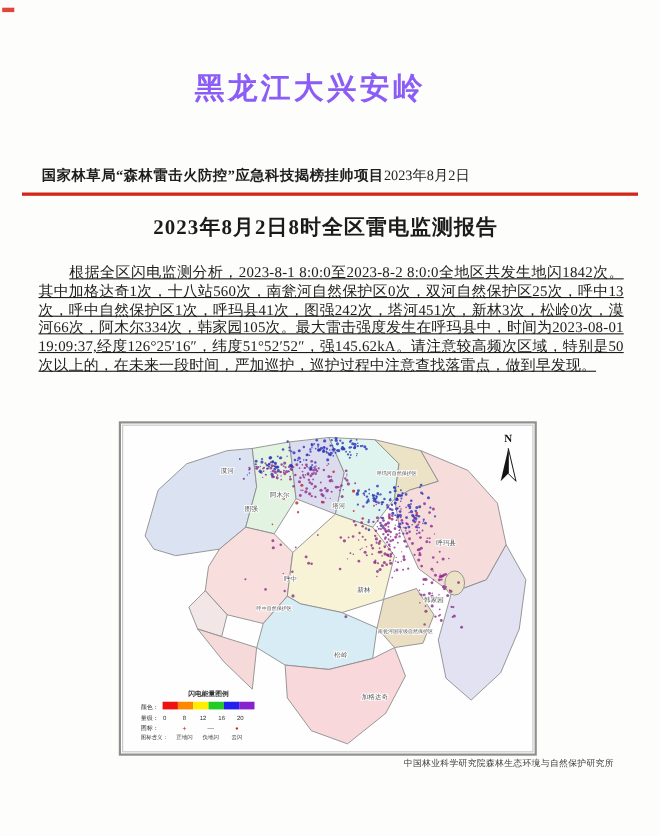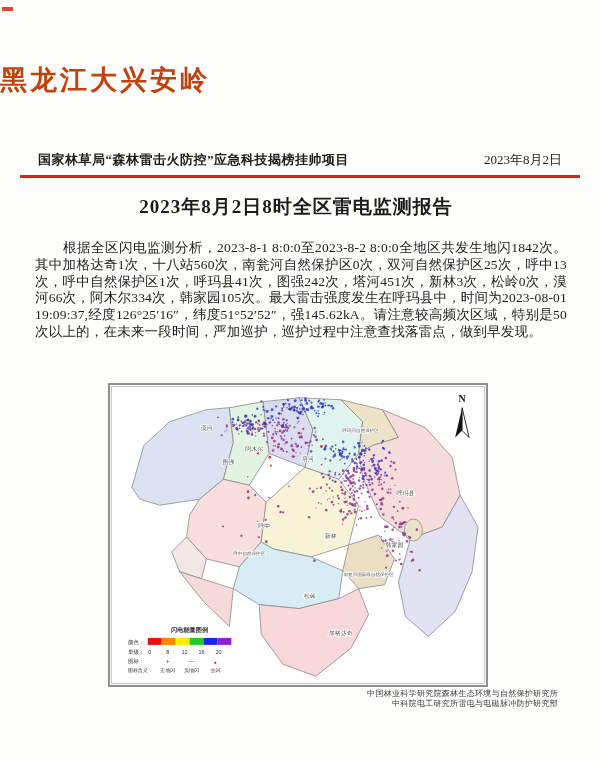--- a/index.html
+++ b/index.html
@@ -1,37 +1,37 @@
 <!DOCTYPE html>
 <html><head>
 <meta charset="utf-8">
 <style>
   html,body{margin:0;padding:0;}
   body{
     width:600px;height:760px;position:relative;background:#fdfdfc;
     font-family:"Liberation Serif","DejaVu Serif",serif;overflow:hidden;
   }
   .corner-mark{position:absolute;left:2px;top:7px;width:11px;height:4px;background:#e0463a;}
-  .doc-title{position:absolute;top:60px;left:0;width:564px;text-align:left;
-    color:#c2410c;font-weight:bold;font-size:27px;line-height:40px;letter-spacing:3px;}
+  .doc-title{position:absolute;top:60px;left:0;width:564px;text-align:center;
+    color:#8b5cf6;font-weight:bold;font-size:27px;line-height:40px;letter-spacing:3px;}
   .header-row{position:absolute;top:151px;left:38px;width:524px;display:flex;
-    justify-content:space-between;align-items:baseline;font-size:13px;color:#1d1d1d;}
+    justify-content:flex-start;align-items:baseline;font-size:13px;color:#1d1d1d;}
   .header-left{font-weight:bold;letter-spacing:.5px;}
   .header-date{font-weight:normal;}
   .red-rule{position:absolute;top:175px;left:20px;width:560px;height:3px;background:#d3261a;}
   .subtitle{position:absolute;top:194px;left:0;width:592px;text-align:center;
     font-size:19px;font-weight:bold;color:#1b1b1b;letter-spacing:1px;}
   .body-text{position:absolute;top:240px;left:35px;width:532px;margin:0;
     font-size:13.5px;line-height:16.8px;color:#1c1c1c;text-align:justify;
-    text-indent:28px;letter-spacing:.2px;}
+    text-indent:28px;letter-spacing:.2px;text-decoration:underline;}
   .map-figure{position:absolute;top:383px;left:108px;width:380px;height:304px;
     border:2px solid #8f8f8f;background:#fff;box-sizing:border-box;}
   .map-inner{border:1px solid #c4c4c4;margin:1px;height:calc(100% - 4px);background:#fefefe;}
   .map-inner svg{display:block;width:100%;height:100%;}
-  .credits{position:absolute;top:689px;right:42px;text-align:right;
+  .credits{position:absolute;top:689px;right:42px;text-align:center;
     font-size:8px;line-height:10px;color:#3c3c3c;letter-spacing:.3px;}
   .district{stroke:#8a8a8a;stroke-width:0.8;stroke-linejoin:round;}
   .dlabel{font-family:"Liberation Sans","DejaVu Sans",sans-serif;fill:#555;font-size:6px;
     text-anchor:middle;paint-order:stroke;stroke:#ffffff;stroke-width:1.5px;}
   .dlabel.small{font-size:4.6px;}
   .leg{font-family:"Liberation Sans","DejaVu Sans",sans-serif;fill:#333;}
 </style>
 </head>
 <body>
 
@@ -762,14 +762,13 @@
           <text class="leg" x="80" y="286" text-anchor="middle" font-size="5">负地闪</text>
           <text class="leg" x="104" y="286" text-anchor="middle" font-size="5">云闪</text>
         </g>
       </g>
     </svg>
   </div>
 </div>
 
 <div class="credits">
   <div>中国林业科学研究院森林生态环境与自然保护研究所</div>
-  <div>中科院电工研究所雷电与电磁脉冲防护研究部</div>
 </div>
 
 </body></html>

